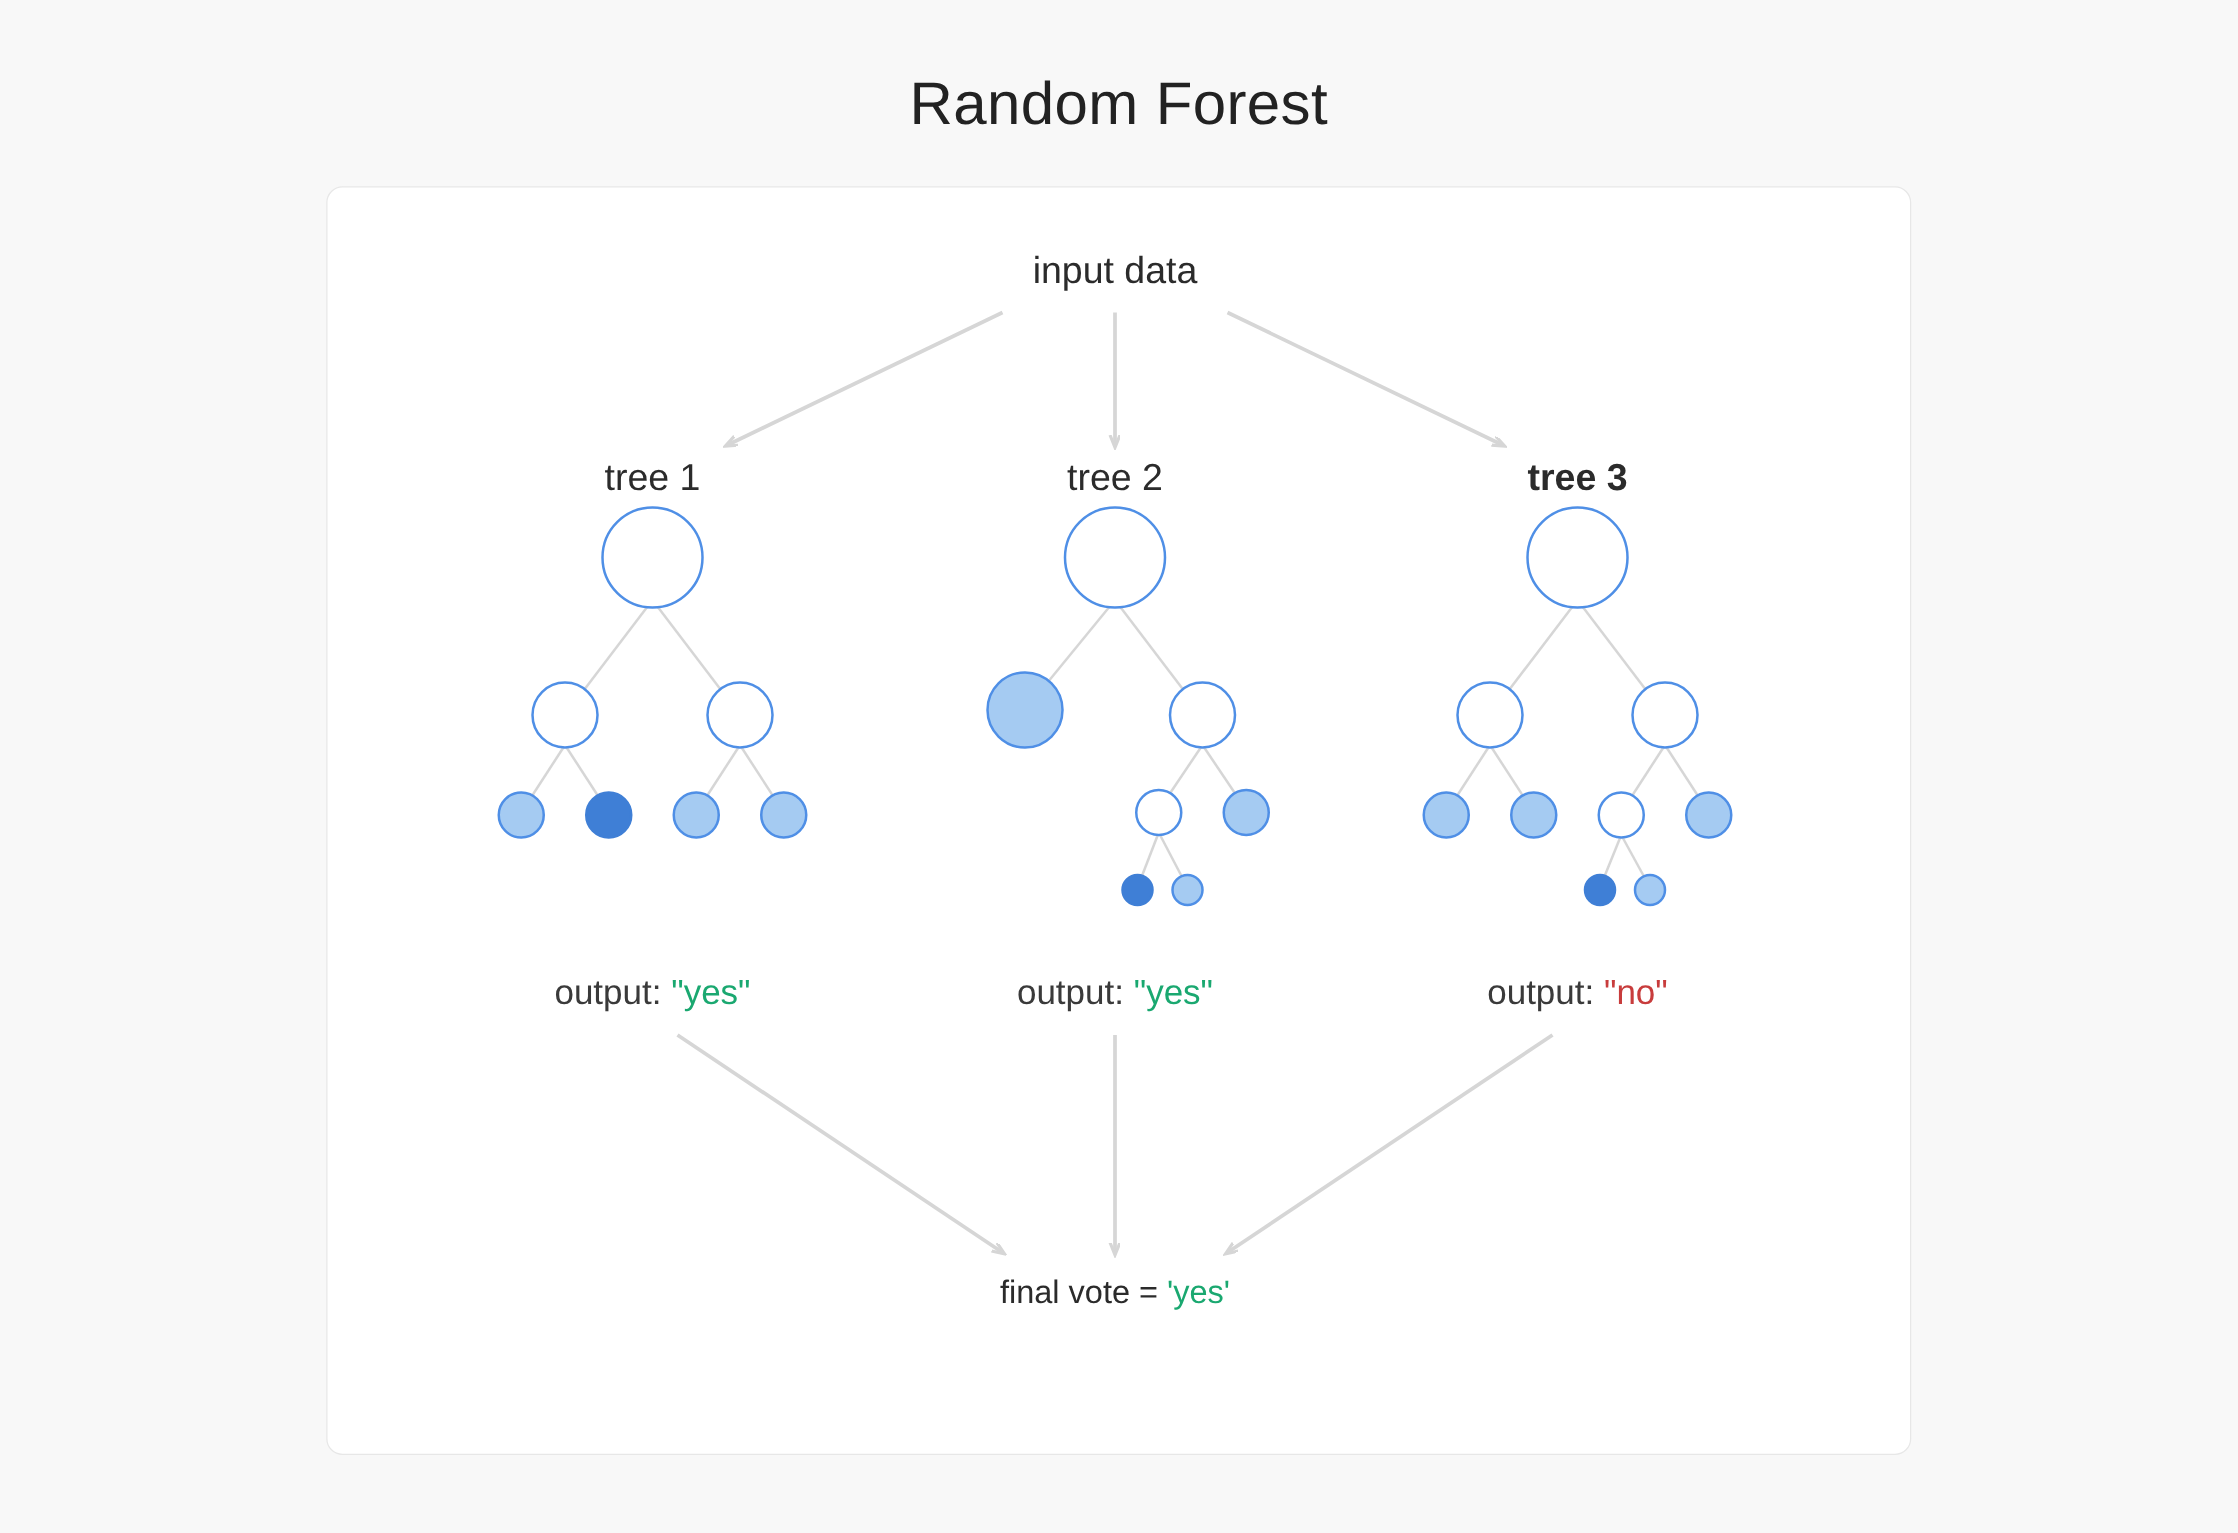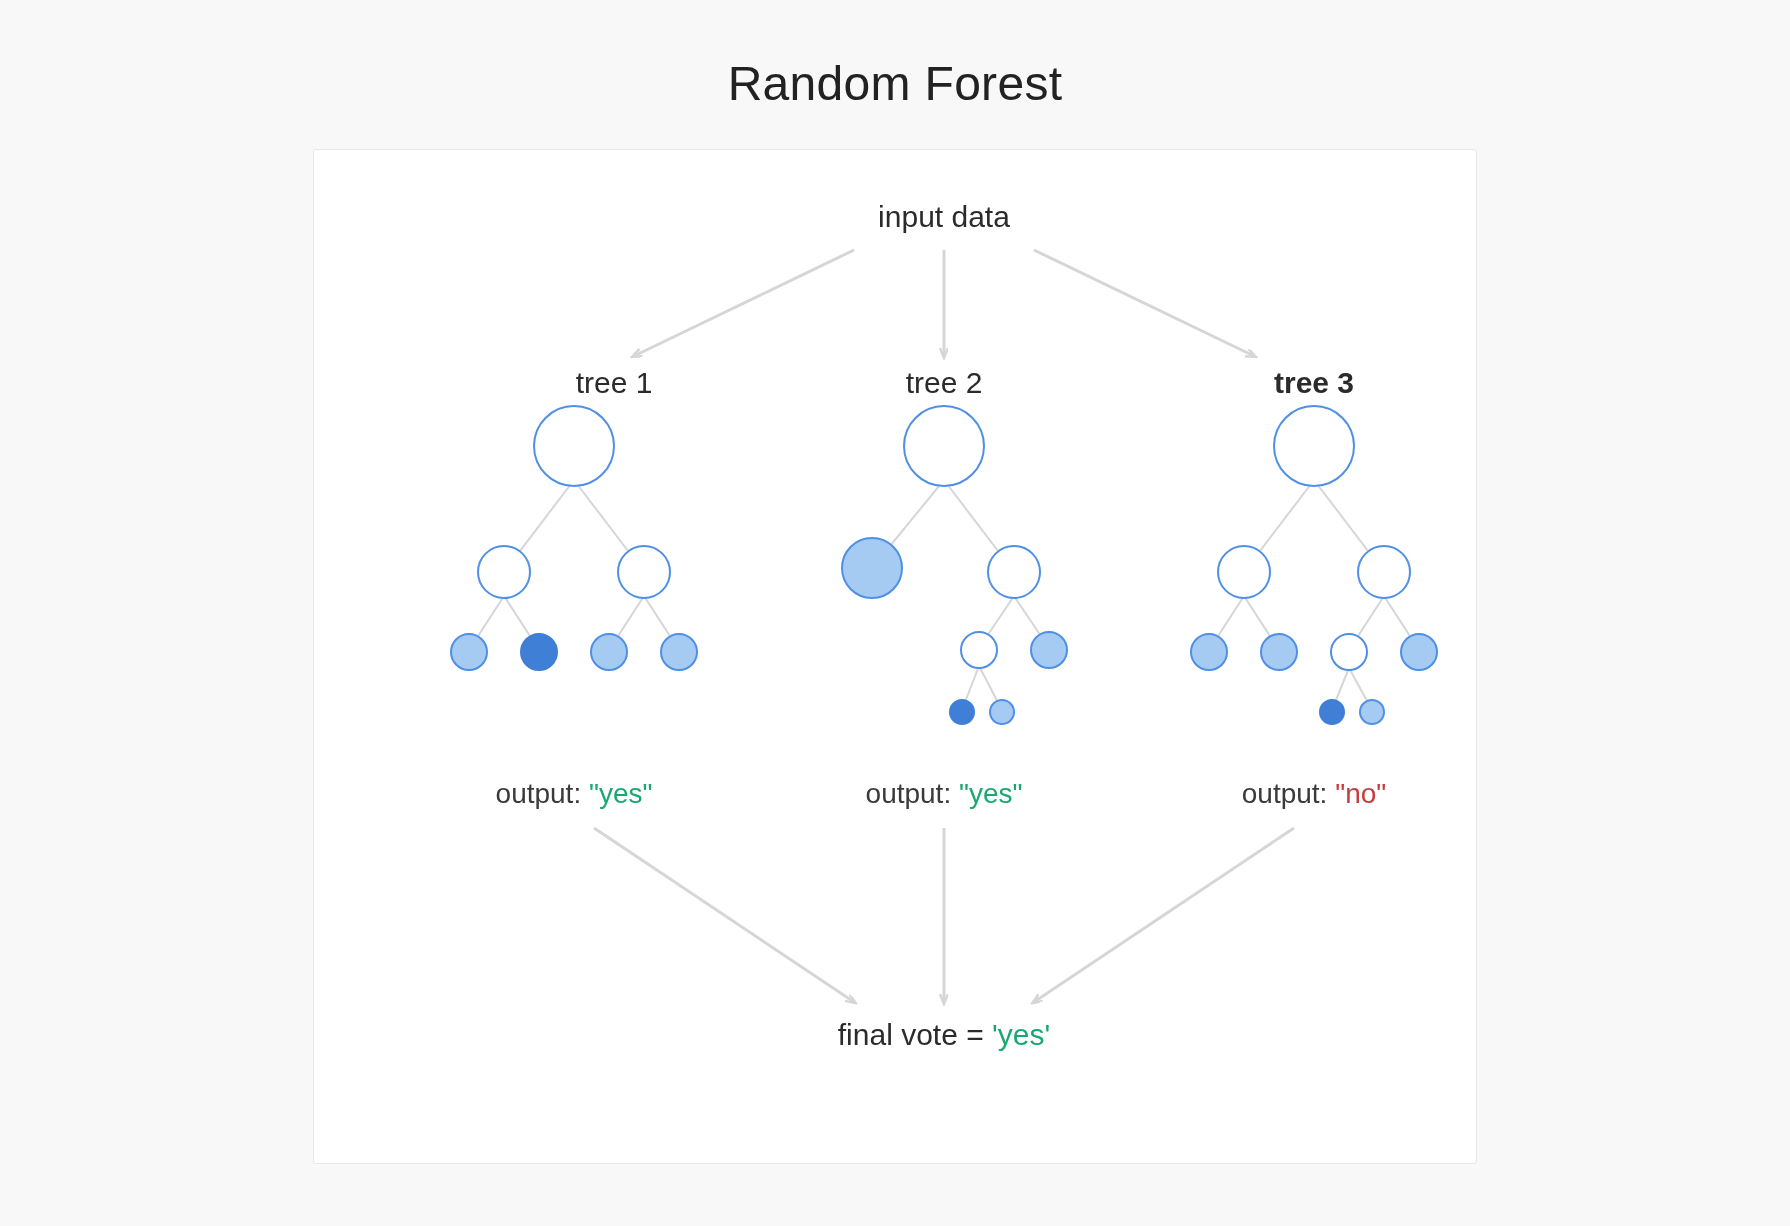--- a/index.html
+++ b/index.html
@@ -15,25 +15,25 @@
     width: 100%;
     text-align: center;
     font-size: 48px;
     font-weight: 500;
     padding-top: 56px;
     letter-spacing: 0.3px;
   }
   .panel {
     position: relative;
     margin: 38px auto 0 auto;
-    width: 1164px;
+    width: 1268px;
     height: 1015px;
     background: #ffffff;
     border: 1px solid #e7e7e7;
-    border-radius: 3px;
+    border-radius: 13px;
     box-sizing: border-box;
     padding-left: 32px;
   }
   .panel svg {
     position: absolute;
     top: 0;
     left: 0;
   }
   .label {
     position: absolute;
@@ -47,36 +47,36 @@
     position: absolute;
     font-size: 28px;
     color: #3a3a3a;
     white-space: nowrap;
     transform: translateX(-50%);
   }
   .val-yes { color: #1aa870; }
   .val-no  { color: #c83c3c; }
   .final-label {
     position: absolute;
-    font-size: 30px;
+    font-size: 26px;
     color: #2b2b2b;
     white-space: nowrap;
     transform: translateX(-50%);
   }
 </style>
 </head>
 <body>
 
 <div class="title">Random Forest</div>
 
 <div class="panel">
 
   <div class="label" style="left:630px; top:50px;">input data</div>
 
-  <div class="label" style="left:260px; top:216px;margin-left:40px;">tree 1</div>
+  <div class="label" style="left:260px; top:216px;">tree 1</div>
   <div class="label" style="left:630px; top:216px;text-align:right;">tree 2</div>
   <div class="label" style="left:1000px; top:216px;font-weight:bold;">tree 3</div>
 
   <div class="output-label" style="left:260px; top:628px;">
     <span>output: </span><span class="val-yes">"<span>yes</span>"</span>
   </div>
   <div class="output-label" style="left:630px; top:628px;">
     <span>output: </span><span class="val-yes">"<span>yes</span>"</span>
   </div>
   <div class="output-label" style="left:1000px; top:628px;">

